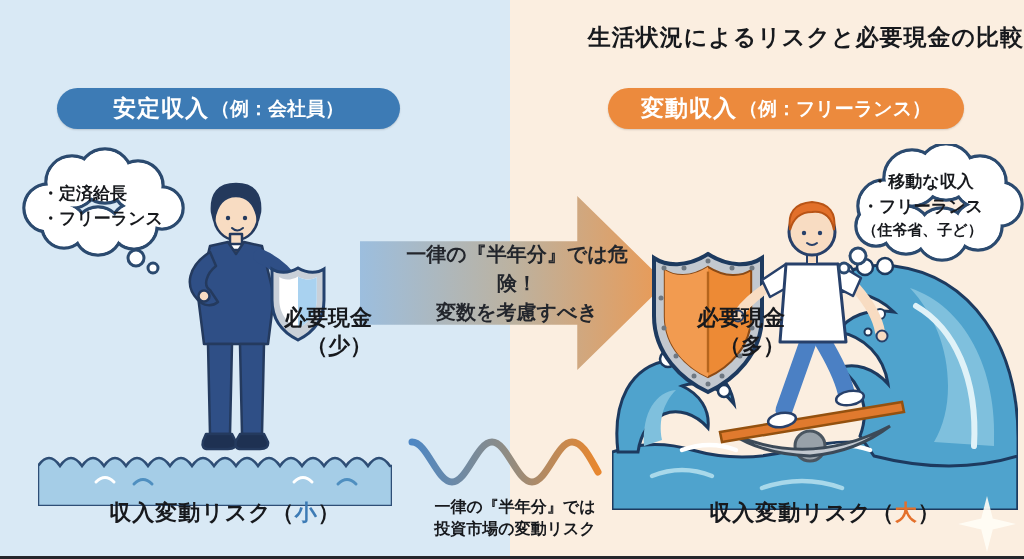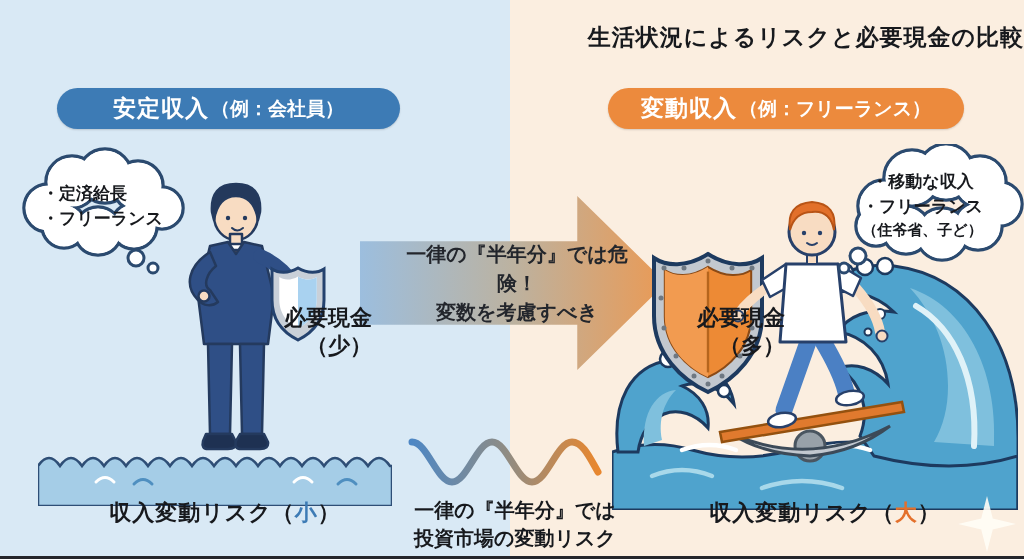--- a/index.html
+++ b/index.html
@@ -63,21 +63,21 @@
     position:absolute;top:498px;width:330px;z-index:6;text-align:center;
     font-size:22px;font-weight:800;color:var(--ink,#17191d);letter-spacing:1px;font-family:Liberation Mono, monospace;
   }
   .risk-left{left:60px;}
   .risk-right{left:660px;}
   .risk-left .level{color:var(--risk_small,#3d7bb5);}
   .risk-right .level{color:var(--risk_large,#e4702b);}
 
   .bottom-center{
     position:absolute;left:392px;top:496px;width:246px;z-index:6;text-align:center;
-    font-size:20px;font-weight:800;color:var(--ink,#17191d);line-height:1.4;
+    font-size:16px;font-weight:800;color:var(--ink,#17191d);line-height:1.4;
   }
 
   .sparkle{
     position:absolute;left:958px;top:496px;width:58px;height:56px;z-index:5;
     background:#fffdf6;opacity:.9;
     clip-path:polygon(50% 0,60% 40%,100% 50%,60% 60%,50% 100%,40% 60%,0 50%,40% 40%);
   }
 </style>
 </head>
 <body>

